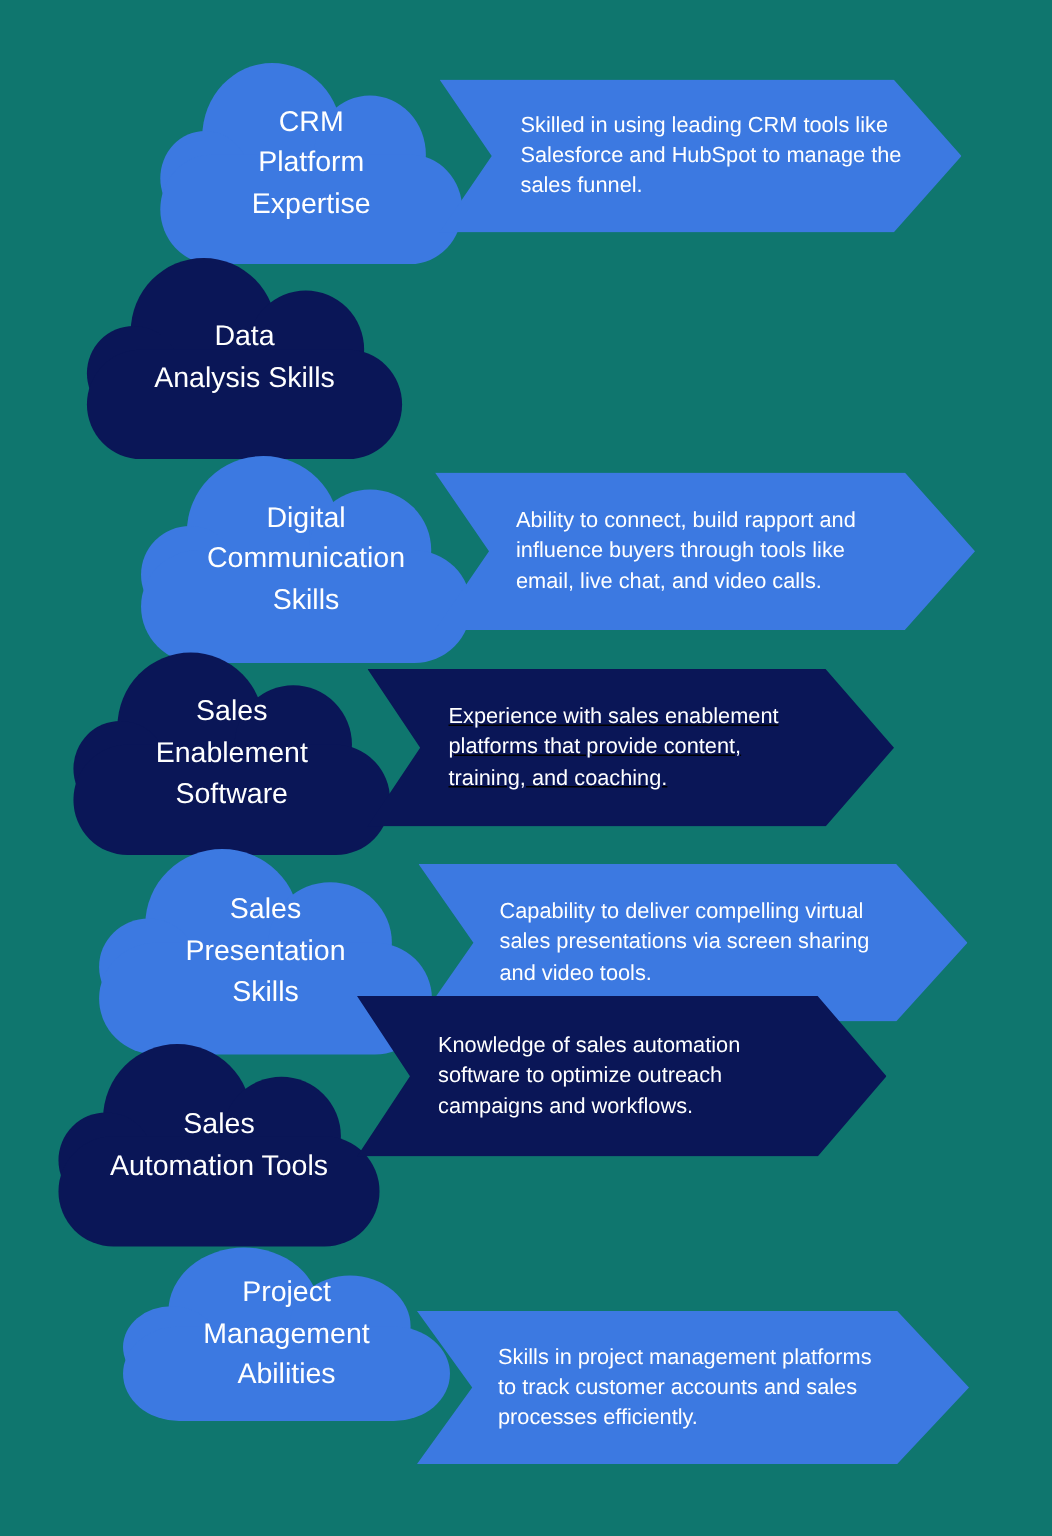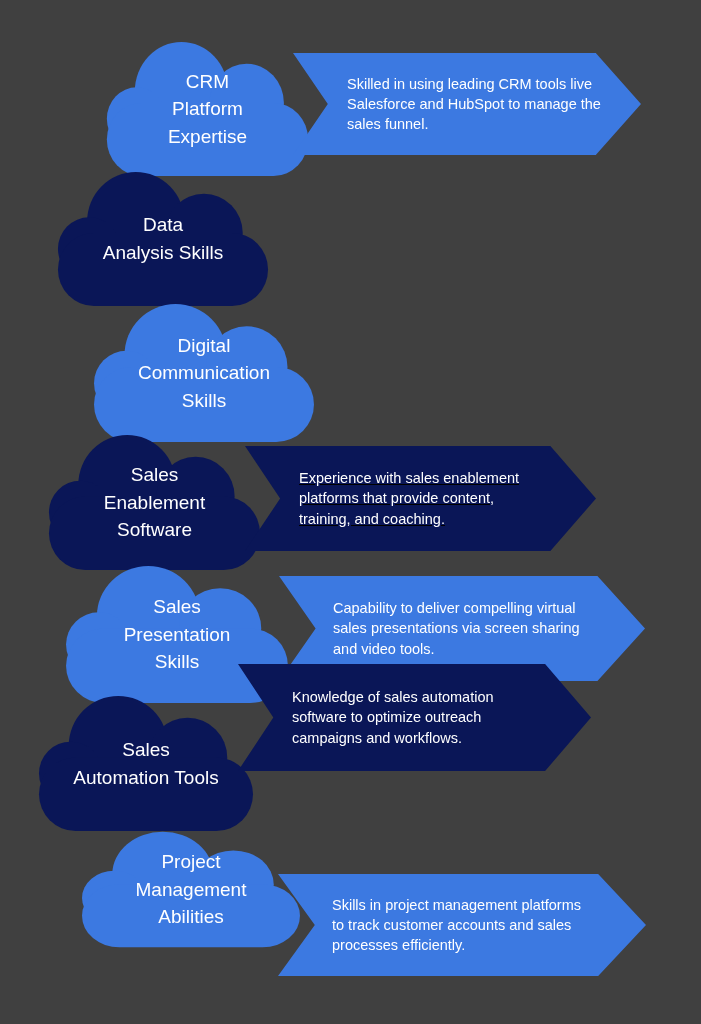--- a/index.html
+++ b/index.html
@@ -1,17 +1,17 @@
 <!DOCTYPE html>
 <html style="--blue: #3C79E1; --navy: #0A1657; --text-on-color: #FFFFFF; --background: #FFFFFF;"><head>
 <meta charset="utf-8">
 <style>
   html,body{margin:0;padding:0;background:#ffffff;}
   .canvas{
-    position:relative;width:701px;height:1024px;background:#404040;
+    position:relative;width:701px;height:1024px;background:#0f766e;
     margin:0 auto;overflow:hidden;
     font-family:"Liberation Sans","DejaVu Sans",sans-serif;
   }
   .row{position:absolute;left:0;top:0;width:100%;height:100%;pointer-events:none;}
   .cloud{position:absolute;}
   .cloud-svg{position:absolute;left:0;top:0;width:100%;height:100%;display:block;}
   .blue .cloud-svg circle,.blue .cloud-svg rect{fill:var(--blue);}
   .navy .cloud-svg circle,.navy .cloud-svg rect{fill:var(--navy);}
   .cloud-title{
     position:absolute;inset:0;display:flex;align-items:center;justify-content:center;
@@ -57,21 +57,21 @@
         <circle cx="82" cy="52" r="50"></circle>
           <circle cx="152" cy="64" r="40"></circle>
           <circle cx="34" cy="80" r="32"></circle>
           <rect x="2" y="64" width="216" height="74" rx="37"></rect>
       </svg>
       <div class="cloud-title">CRM
 Platform
 Expertise</div>
     </div>
     <div class="arrow blue">
-      <div class="arrow-text">Skilled in using leading CRM tools live
+      <div class="arrow-text">Skilled in using leading CRM tools like
 Salesforce and HubSpot to manage the
 sales funnel.</div>
     </div>
   </div>
 
   <div class="row r2">
     <div class="cloud navy">
       <svg class="cloud-svg" viewBox="0 0 220 140" preserveAspectRatio="none" aria-hidden="true">
         <circle cx="82" cy="52" r="50"></circle>
           <circle cx="152" cy="64" r="40"></circle>
@@ -87,20 +87,25 @@
     <div class="cloud blue">
       <svg class="cloud-svg" viewBox="0 0 220 140" preserveAspectRatio="none" aria-hidden="true">
         <circle cx="82" cy="52" r="50"></circle>
           <circle cx="152" cy="64" r="40"></circle>
           <circle cx="34" cy="80" r="32"></circle>
           <rect x="2" y="64" width="216" height="74" rx="37"></rect>
       </svg>
       <div class="cloud-title">Digital
 Communication
 Skills</div>
+    </div>
+    <div class="arrow blue">
+      <div class="arrow-text">Ability to connect, build rapport and
+influence buyers through tools like
+email, live chat, and video calls.</div>
     </div>
   </div>
 
   <div class="row r4">
     <div class="cloud navy">
       <svg class="cloud-svg" viewBox="0 0 220 140" preserveAspectRatio="none" aria-hidden="true">
         <circle cx="82" cy="52" r="50"></circle>
           <circle cx="152" cy="64" r="40"></circle>
           <circle cx="34" cy="80" r="32"></circle>
           <rect x="2" y="64" width="216" height="74" rx="37"></rect>

